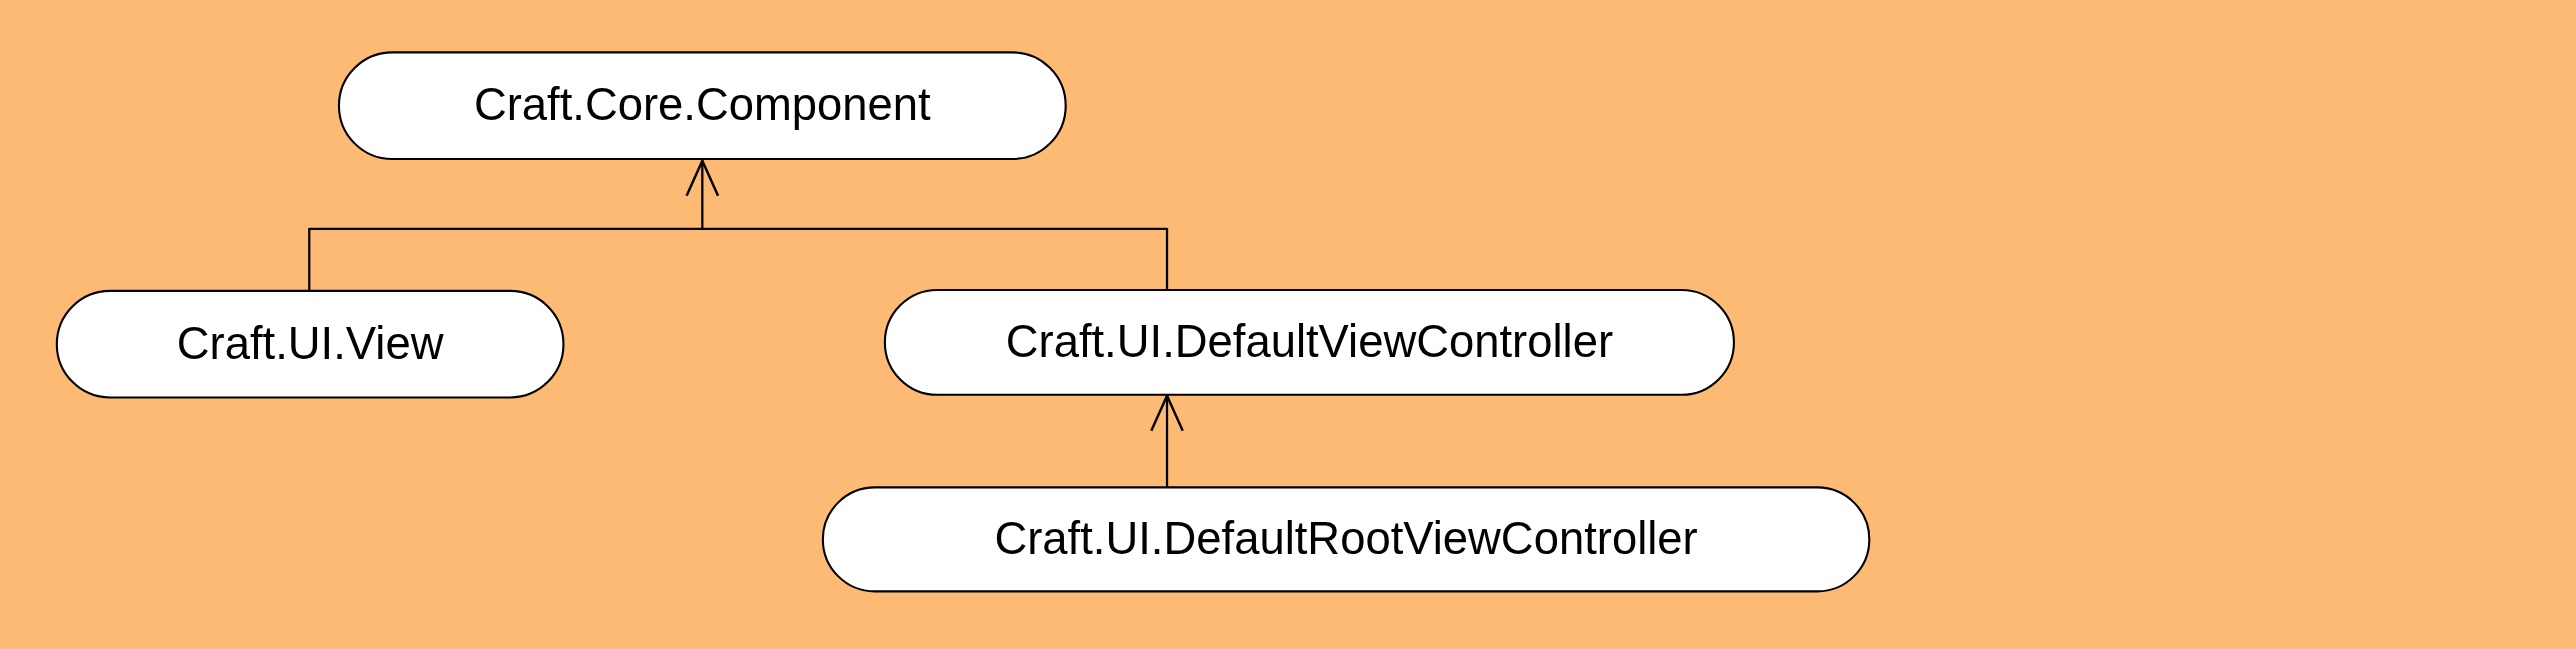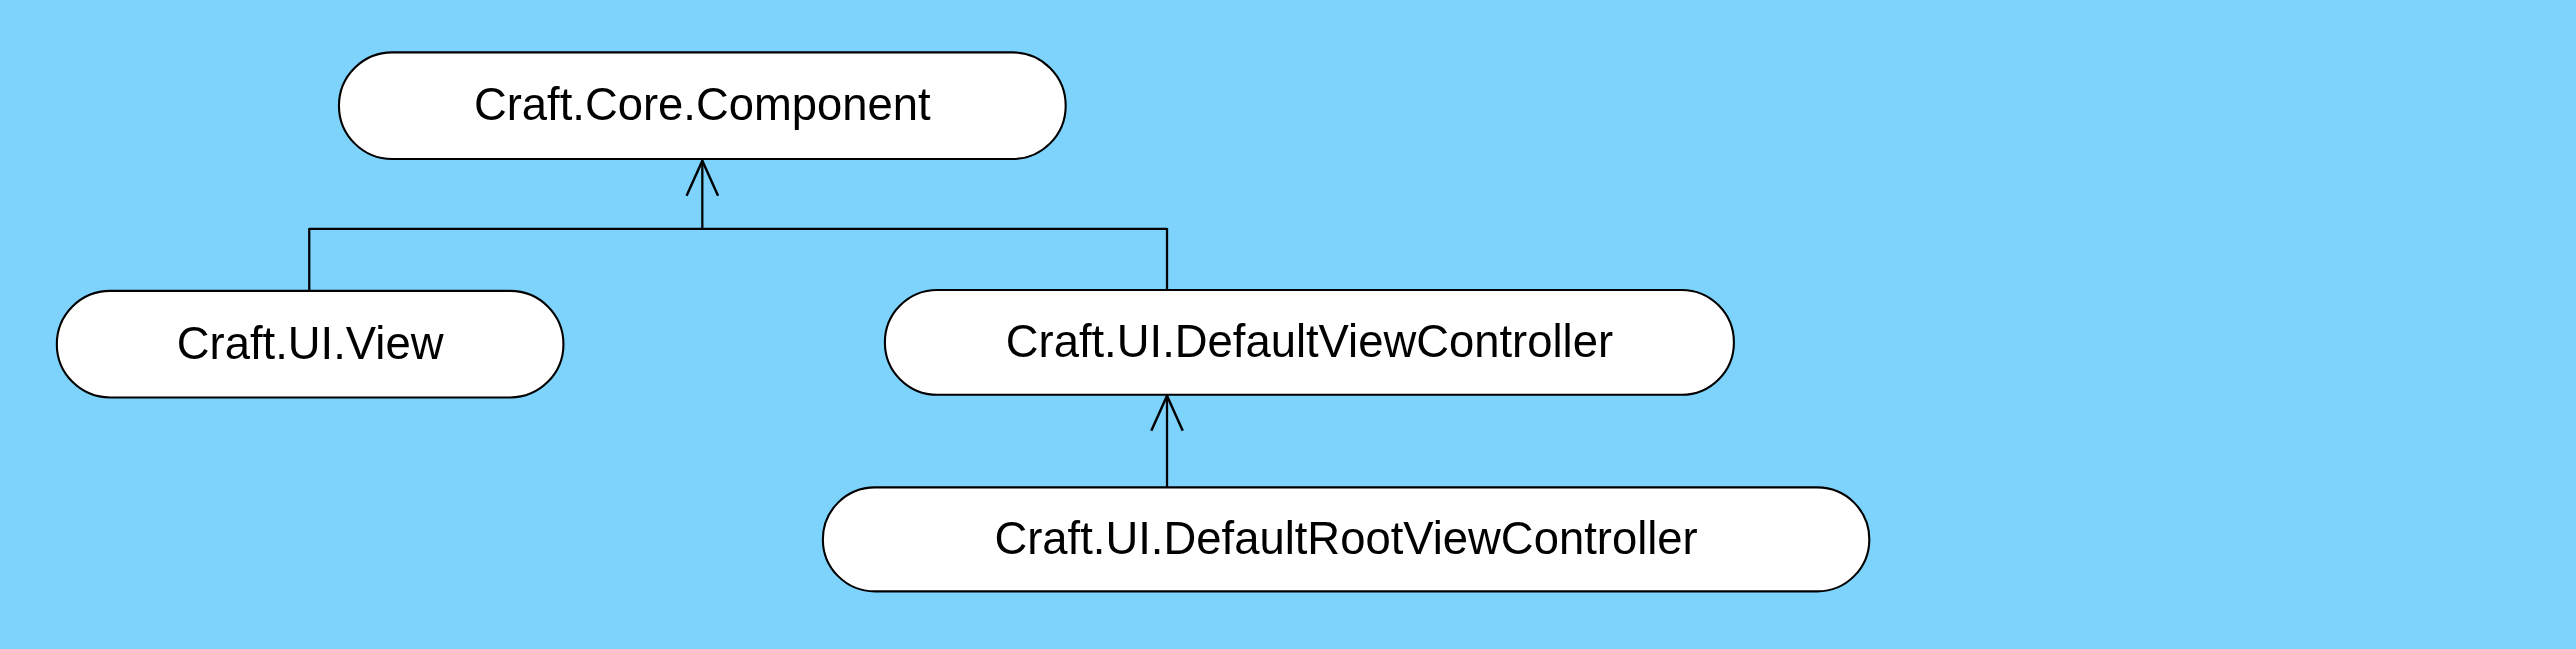--- a/index.html
+++ b/index.html
@@ -8,21 +8,21 @@
     padding: 0;
     background: #ffffff;
   }
   body {
     font-family: "Liberation Sans", sans-serif;
   }
   #diagram-root {
     position: relative;
     width: 2576px;
     height: 649px;
-    background: #7dd3fc;
+    background: #fdba74;
     overflow: hidden;
   }
   #diagram-svg {
     position: absolute;
     left: 0;
     top: 0;
     width: 2576px;
     height: 649px;
     display: block;
   }

